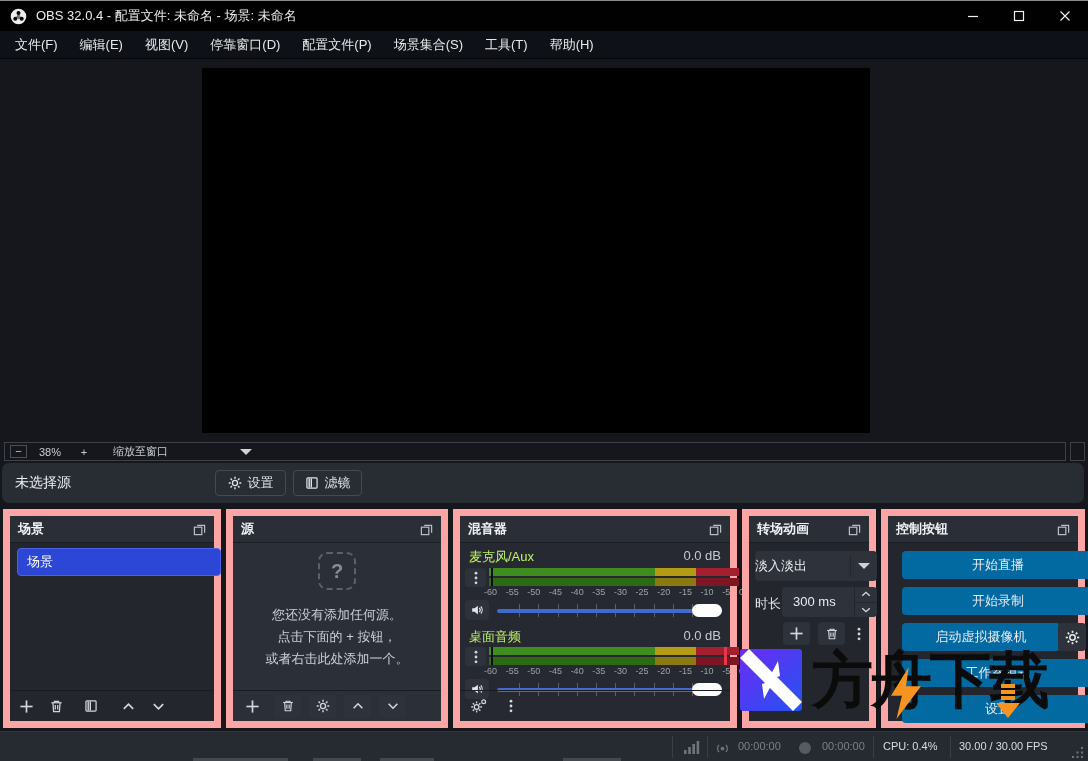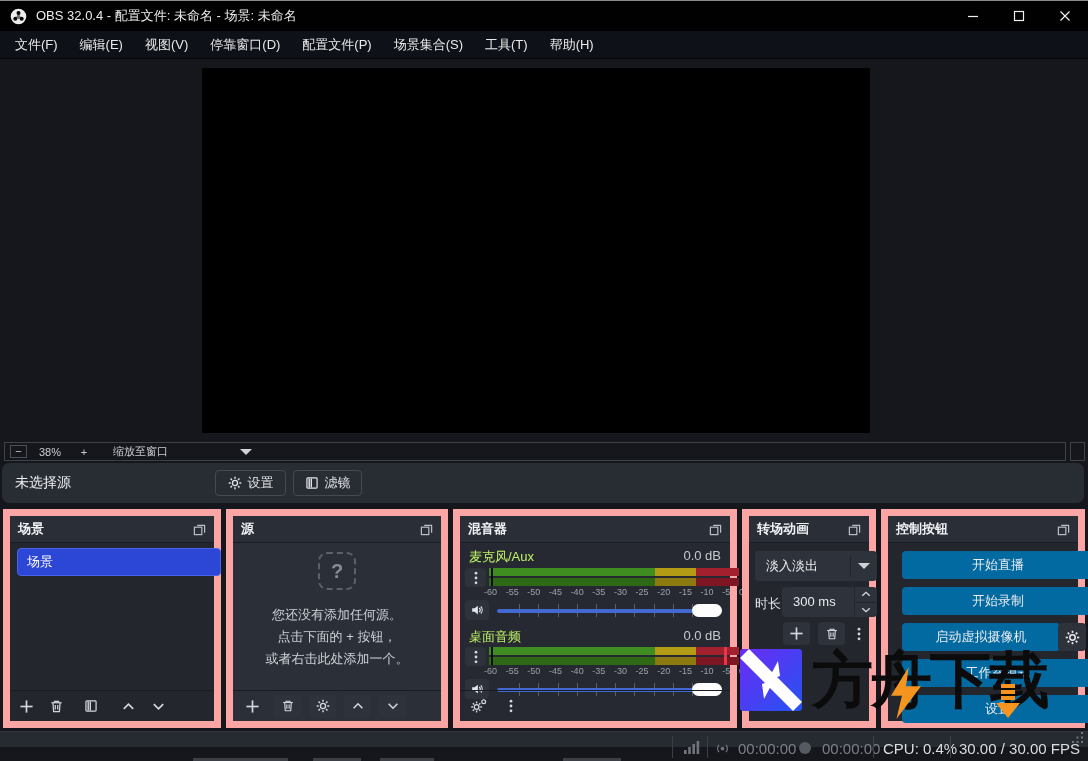--- a/index.html
+++ b/index.html
@@ -80,43 +80,43 @@
            display:flex;align-items:center;justify-content:center;color:#e3e6ea;}
   .slider{position:absolute;left:32px;right:0;top:4px;height:13px;}
   .slider-ticks{position:absolute;left:4px;right:4px;top:0;height:13px;
      background:repeating-linear-gradient(to right,transparent 0 18.2px,#596068 18.2px 19.2px);}
   .slider-track{position:absolute;left:0;right:0;top:5px;height:4px;border-radius:2px;background:#4169cf;}
   .slider-handle{position:absolute;right:0;top:0;width:30px;height:13px;border-radius:7px;background:#fdfdfd;}
   .mx-toolbar{justify-content:flex-start;padding-left:10px;gap:22px;}
   
   .combo{position:absolute;left:6px;top:35px;width:122px;height:30px;background:#2e323b;border-radius:4px;
          display:flex;align-items:center;font-size:13px;color:#e9ebee;box-sizing:border-box;}
-  .combo-text{padding-left:11px;}
+  .combo-text{}
   .combo-sep{position:absolute;right:26px;top:4px;bottom:4px;width:1px;background:#23262d;}
   .combo-caret{position:absolute;right:7px;top:12px;width:0;height:0;border-left:6px solid transparent;
                border-right:6px solid transparent;border-top:6px solid #cfd3d9;}
   .dur-label{position:absolute;left:6px;top:79px;font-size:13px;color:#e2e5e9;font-family:Liberation Serif, serif;}
   .spinbox{position:absolute;left:33px;top:71px;width:95px;height:30px;background:#2e323b;border-radius:4px;
            font-size:13px;color:#e9ebee;box-sizing:border-box;}
   .spin-val{position:absolute;left:11px;top:7px;}
   .spin-arrows{position:absolute;right:0;top:0;width:22px;height:30px;border-left:1px solid #23262d;
                display:flex;flex-direction:column;}
   .spin-up,.spin-down{flex:1;display:flex;align-items:center;justify-content:center;color:#d3d7dd;}
   .spin-up{border-bottom:1px solid #23262d;}
   .tr-btn-row{position:absolute;left:0;top:106px;width:100%;display:flex;justify-content:flex-end;gap:8px;
               padding-right:8px;box-sizing:border-box;align-items:center;color:#d3d7dd;}
   
   .btn{position:absolute;left:14px;width:192px;height:28px;background:#0369a1;border-radius:4px;display:flex;
        align-items:center;justify-content:center;font-size:13px;color:#eaecef;}
   .btn.narrow{width:158px;}
   .gear-btn{position:absolute;left:170px;width:28px;height:28px;background:#2e323b;border-radius:4px;
             display:flex;align-items:center;justify-content:center;color:#eaecef;}
   
-  .statusbar{position:absolute;left:0;top:730px;width:1088px;height:16px;background:#262a31;border-top:1px solid #33363e;
-             box-sizing:border-box;font-size:15px;}
+  .statusbar{position:absolute;left:0;top:730px;width:1088px;height:31px;background:#262a31;border-top:1px solid #33363e;
+             box-sizing:border-box;font-size:11px;}
   .sb-sep{position:absolute;top:4px;width:1px;height:22px;background:#3a3e46;}
   .sb-dim{color:#7b8089;}
   .sb-bright{color:#dadde2;}
   .sb-item{position:absolute;top:8px;}
   .grip{position:absolute;right:4px;bottom:3px;width:12px;height:12px;color:#6f747c;}
   
   .watermark{position:absolute;left:738px;top:645px;width:330px;height:78px;z-index:50;pointer-events:none;}
   .wm-logo{position:absolute;left:2px;top:3px;}
   .wm-text{position:absolute;left:74px;top:-6px;font-size:61px;font-weight:bold;color:#0b0b0b;letter-spacing:-2px;
            white-space:nowrap;}

